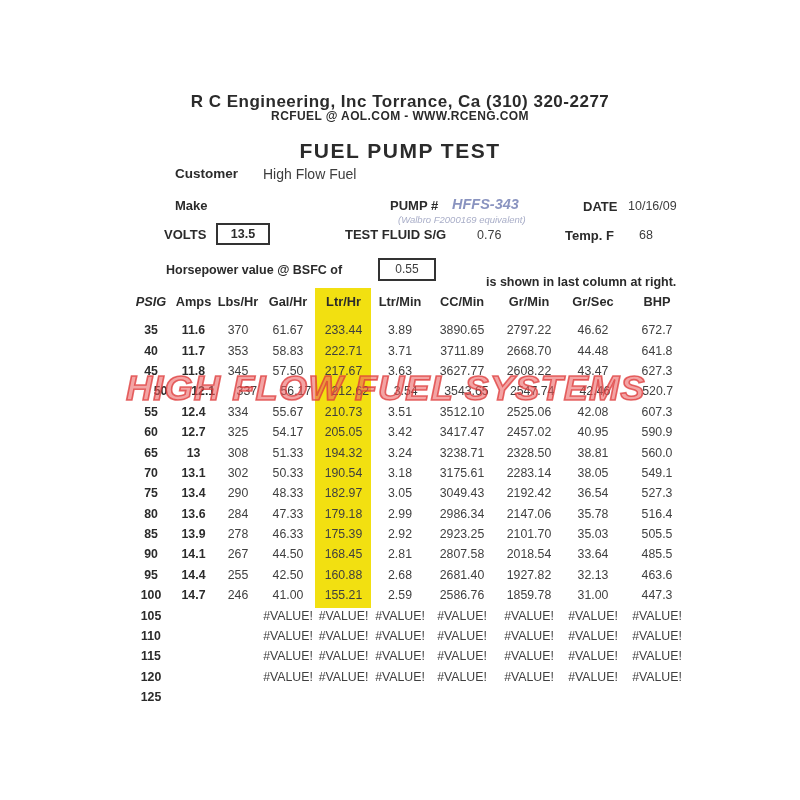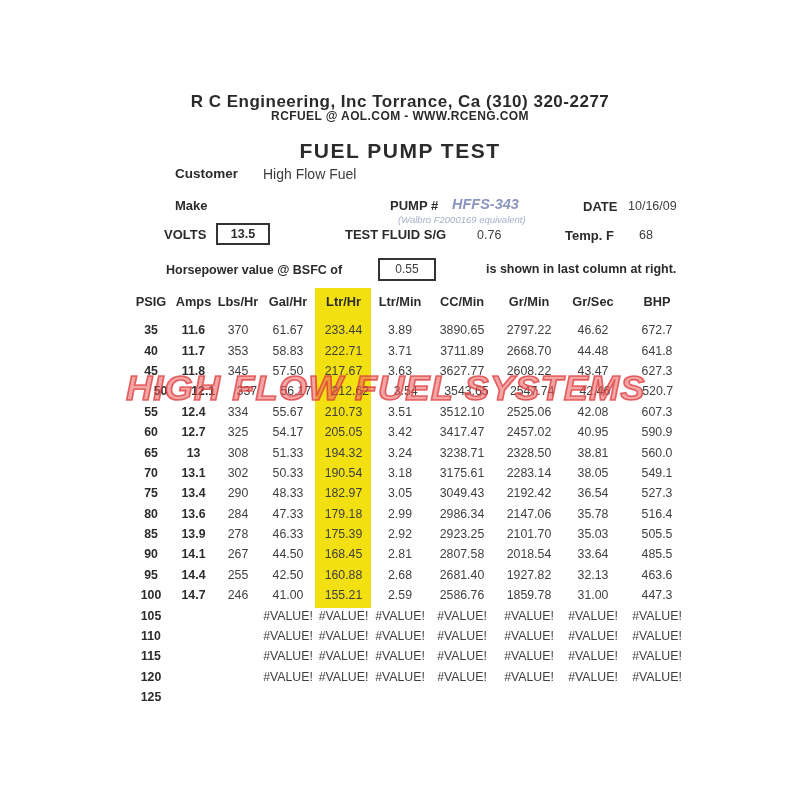--- a/index.html
+++ b/index.html
@@ -24,21 +24,21 @@
   #volts-label{left:164px;top:227px;font-size:13px;}
   #volts-box{left:216px;top:223px;width:50px;height:18px;border:2px solid #333;
     text-align:center;font-size:12.5px;font-weight:bold;line-height:18px;color:#2b2b2b;}
   #fluid-label{left:345px;top:227px;font-size:13px;}
   #fluid-value{left:477px;top:228px;font-size:12.5px;color:#3d3d3d;}
   #temp-label{left:565px;top:228px;font-size:13px;}
   #temp-value{left:639px;top:228px;font-size:12.5px;color:#3d3d3d;}
   #bsfc-prefix{left:166px;top:263px;font-size:12.5px;}
   #bsfc-box{left:378px;top:258px;width:54px;height:19px;border:2px solid #333;
     text-align:center;font-size:12px;line-height:19px;color:#3d3d3d;}
-  #bsfc-suffix{left:442px;top:262px;font-size:12.5px;padding-left:44px;}
+  #bsfc-suffix{left:442px;top:275px;font-size:12.5px;padding-left:44px;}
   #highlight-band{left:315px;top:288px;width:56px;height:320px;background:var(--highlight,#f2e011);z-index:0;}
   #watermark{
     left:126px;top:368px;width:570px;z-index:2;
     font-size:35px;font-weight:bold;font-style:italic;letter-spacing:1px;
     color:rgba(244,120,120,0.34);
     -webkit-text-stroke:1.6px rgba(222,58,58,0.75);
     text-shadow:0 0 1px rgba(222,58,58,0.35);
     transform:scaleX(1.04);transform-origin:left center;
   }
   #table{left:130px;top:290px;width:560px;z-index:1;}
@@ -76,21 +76,21 @@
 
   <div id="bsfc-prefix" class="abs b">Horsepower value @  BSFC of</div>
   <div id="bsfc-box" class="abs">0.55</div>
   <div id="bsfc-suffix" class="abs b">is shown in last column at right.</div>
 
   <div id="highlight-band" class="abs"></div>
   <div id="watermark" class="abs">HIGH FLOW FUEL SYSTEMS</div>
 
   <div id="table" class="abs">
       <div class="trow header">
-        <div class="tcell c0" style="width: 42px;">PSIG</div>
+        <div class="tcell c0" style="width: 42px; font-style: italic;">PSIG</div>
         <div class="tcell c1" style="width: 43px;">Amps</div>
         <div class="tcell c2" style="width: 46px;">Lbs/Hr</div>
         <div class="tcell c3" style="width: 54px;">Gal/Hr</div>
         <div class="tcell c4" style="width: 57px;">Ltr/Hr</div>
         <div class="tcell c5" style="width: 56px;">Ltr/Min</div>
         <div class="tcell c6" style="width: 68px;">CC/Min</div>
         <div class="tcell c7" style="width: 66px;">Gr/Min</div>
         <div class="tcell c8" style="width: 62px;">Gr/Sec</div>
         <div class="tcell c9" style="width: 66px;">BHP</div>
       </div>

